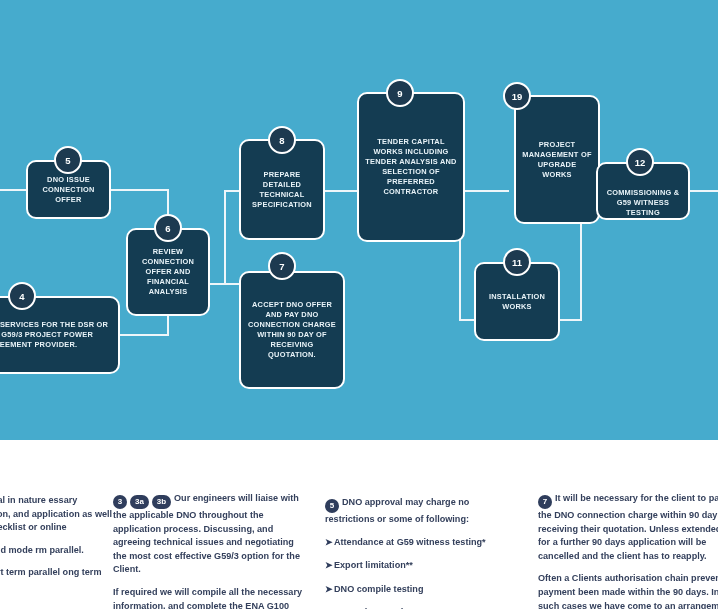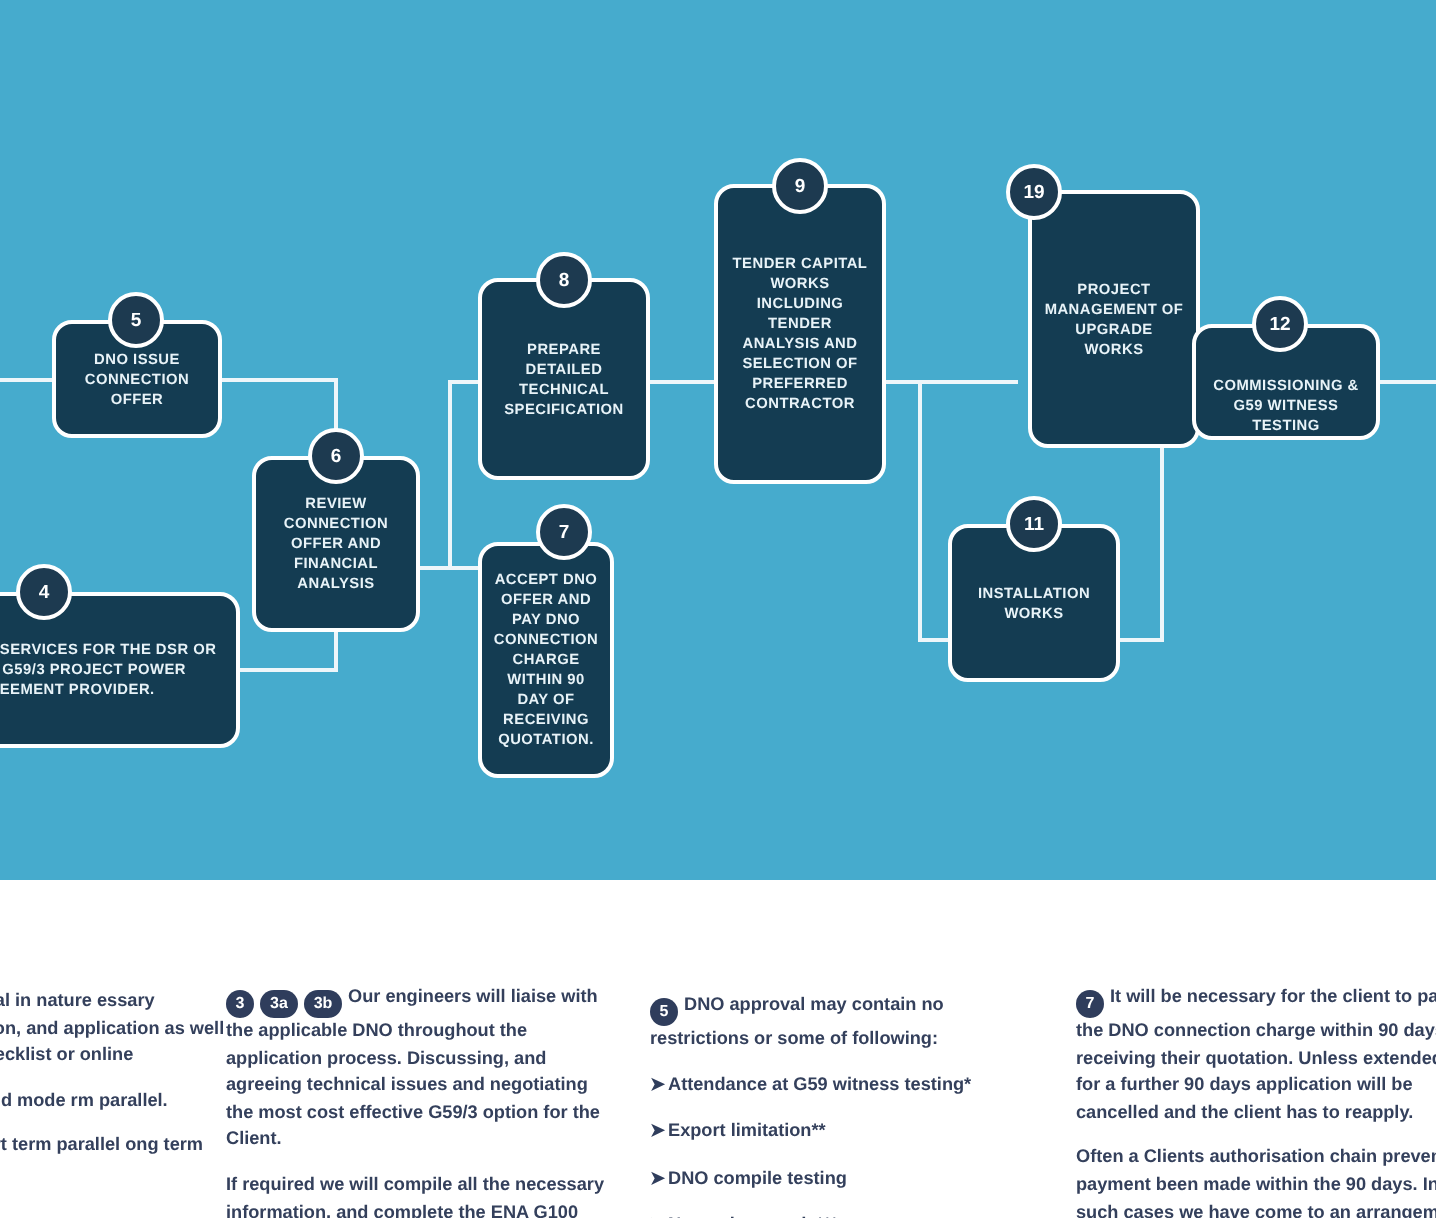--- a/index.html
+++ b/index.html
@@ -107,31 +107,31 @@
   <div class="node" style="left:26px; top:160px; width:85px; height:59px;">
     <span class="label">DNO ISSUE CONNECTION OFFER</span>
   </div>
   <div class="badge" style="left:54px; top:146px;">5</div>
 
   <div class="node" style="left:126px; top:228px; width:84px; height:88px;">
     <span class="label">REVIEW CONNECTION OFFER AND FINANCIAL ANALYSIS</span>
   </div>
   <div class="badge" style="left:154px; top:214px;">6</div>
 
-  <div class="node" style="left:239px; top:271px; width:68px; height:118px;">
+  <div class="node" style="left:239px; top:271px; width:106px; height:118px;">
     <span class="label">ACCEPT DNO OFFER AND PAY DNO CONNECTION CHARGE WITHIN  90 DAY OF RECEIVING QUOTATION.</span>
   </div>
   <div class="badge" style="left:268px; top:252px;">7</div>
 
   <div class="node" style="left:239px; top:139px; width:86px; height:101px;">
     <span class="label">PREPARE DETAILED TECHNICAL SPECIFICATION</span>
   </div>
   <div class="badge" style="left:268px; top:126px;">8</div>
 
-  <div class="node" style="left:357px; top:92px; width:86px; height:150px;">
+  <div class="node" style="left:357px; top:92px; width:108px; height:150px;">
     <span class="label">TENDER CAPITAL WORKS INCLUDING TENDER ANALYSIS AND SELECTION OF PREFERRED CONTRACTOR</span>
   </div>
   <div class="badge" style="left:386px; top:79px;">9</div>
 
   <div class="node" style="left:474px; top:95px; width:86px; height:129px;margin-left:40px;">
     <span class="label">PROJECT MANAGEMENT OF UPGRADE WORKS</span>
   </div>
   <div class="badge" style="left:503px; top:82px;">19</div>
 
   <div class="node" style="left:474px; top:262px; width:86px; height:79px;">
@@ -157,21 +157,21 @@
   <div class="col" style="left:113px; top:52px; width:190px;">
     <p>
       <span class="note-badge">3</span><span class="note-badge wide">3a</span><span class="note-badge wide">3b</span><span>Our engineers will liaise with the applicable DNO throughout the application process. Discussing, and agreeing technical issues and negotiating the most cost effective G59/3 option for the Client.</span>
     </p>
     <p>If required we will compile all the necessary information, and complete the ENA G100 form for export limitation.</p>
 
   </div>
 
   <div class="col" style="left:325px; top:56px; width:195px;">
     <p>
-      <span class="note-badge">5</span><span>DNO approval may contain no restrictions or some of following:</span>
+      <span class="note-badge">5</span><span>DNO approval may charge no restrictions or some of following:</span>
     </p>
     <ul class="bullets">
       <li><span class="bl">➤</span><span>Attendance at G59 witness testing*</span></li>
       <li><span class="bl">➤</span><span>Export limitation**</span></li>
       <li><span class="bl">➤</span><span>DNO compile testing</span></li>
       <li><span class="bl">➤</span><span>Network upgrade***</span></li>
 
     </ul>
   </div>
 

